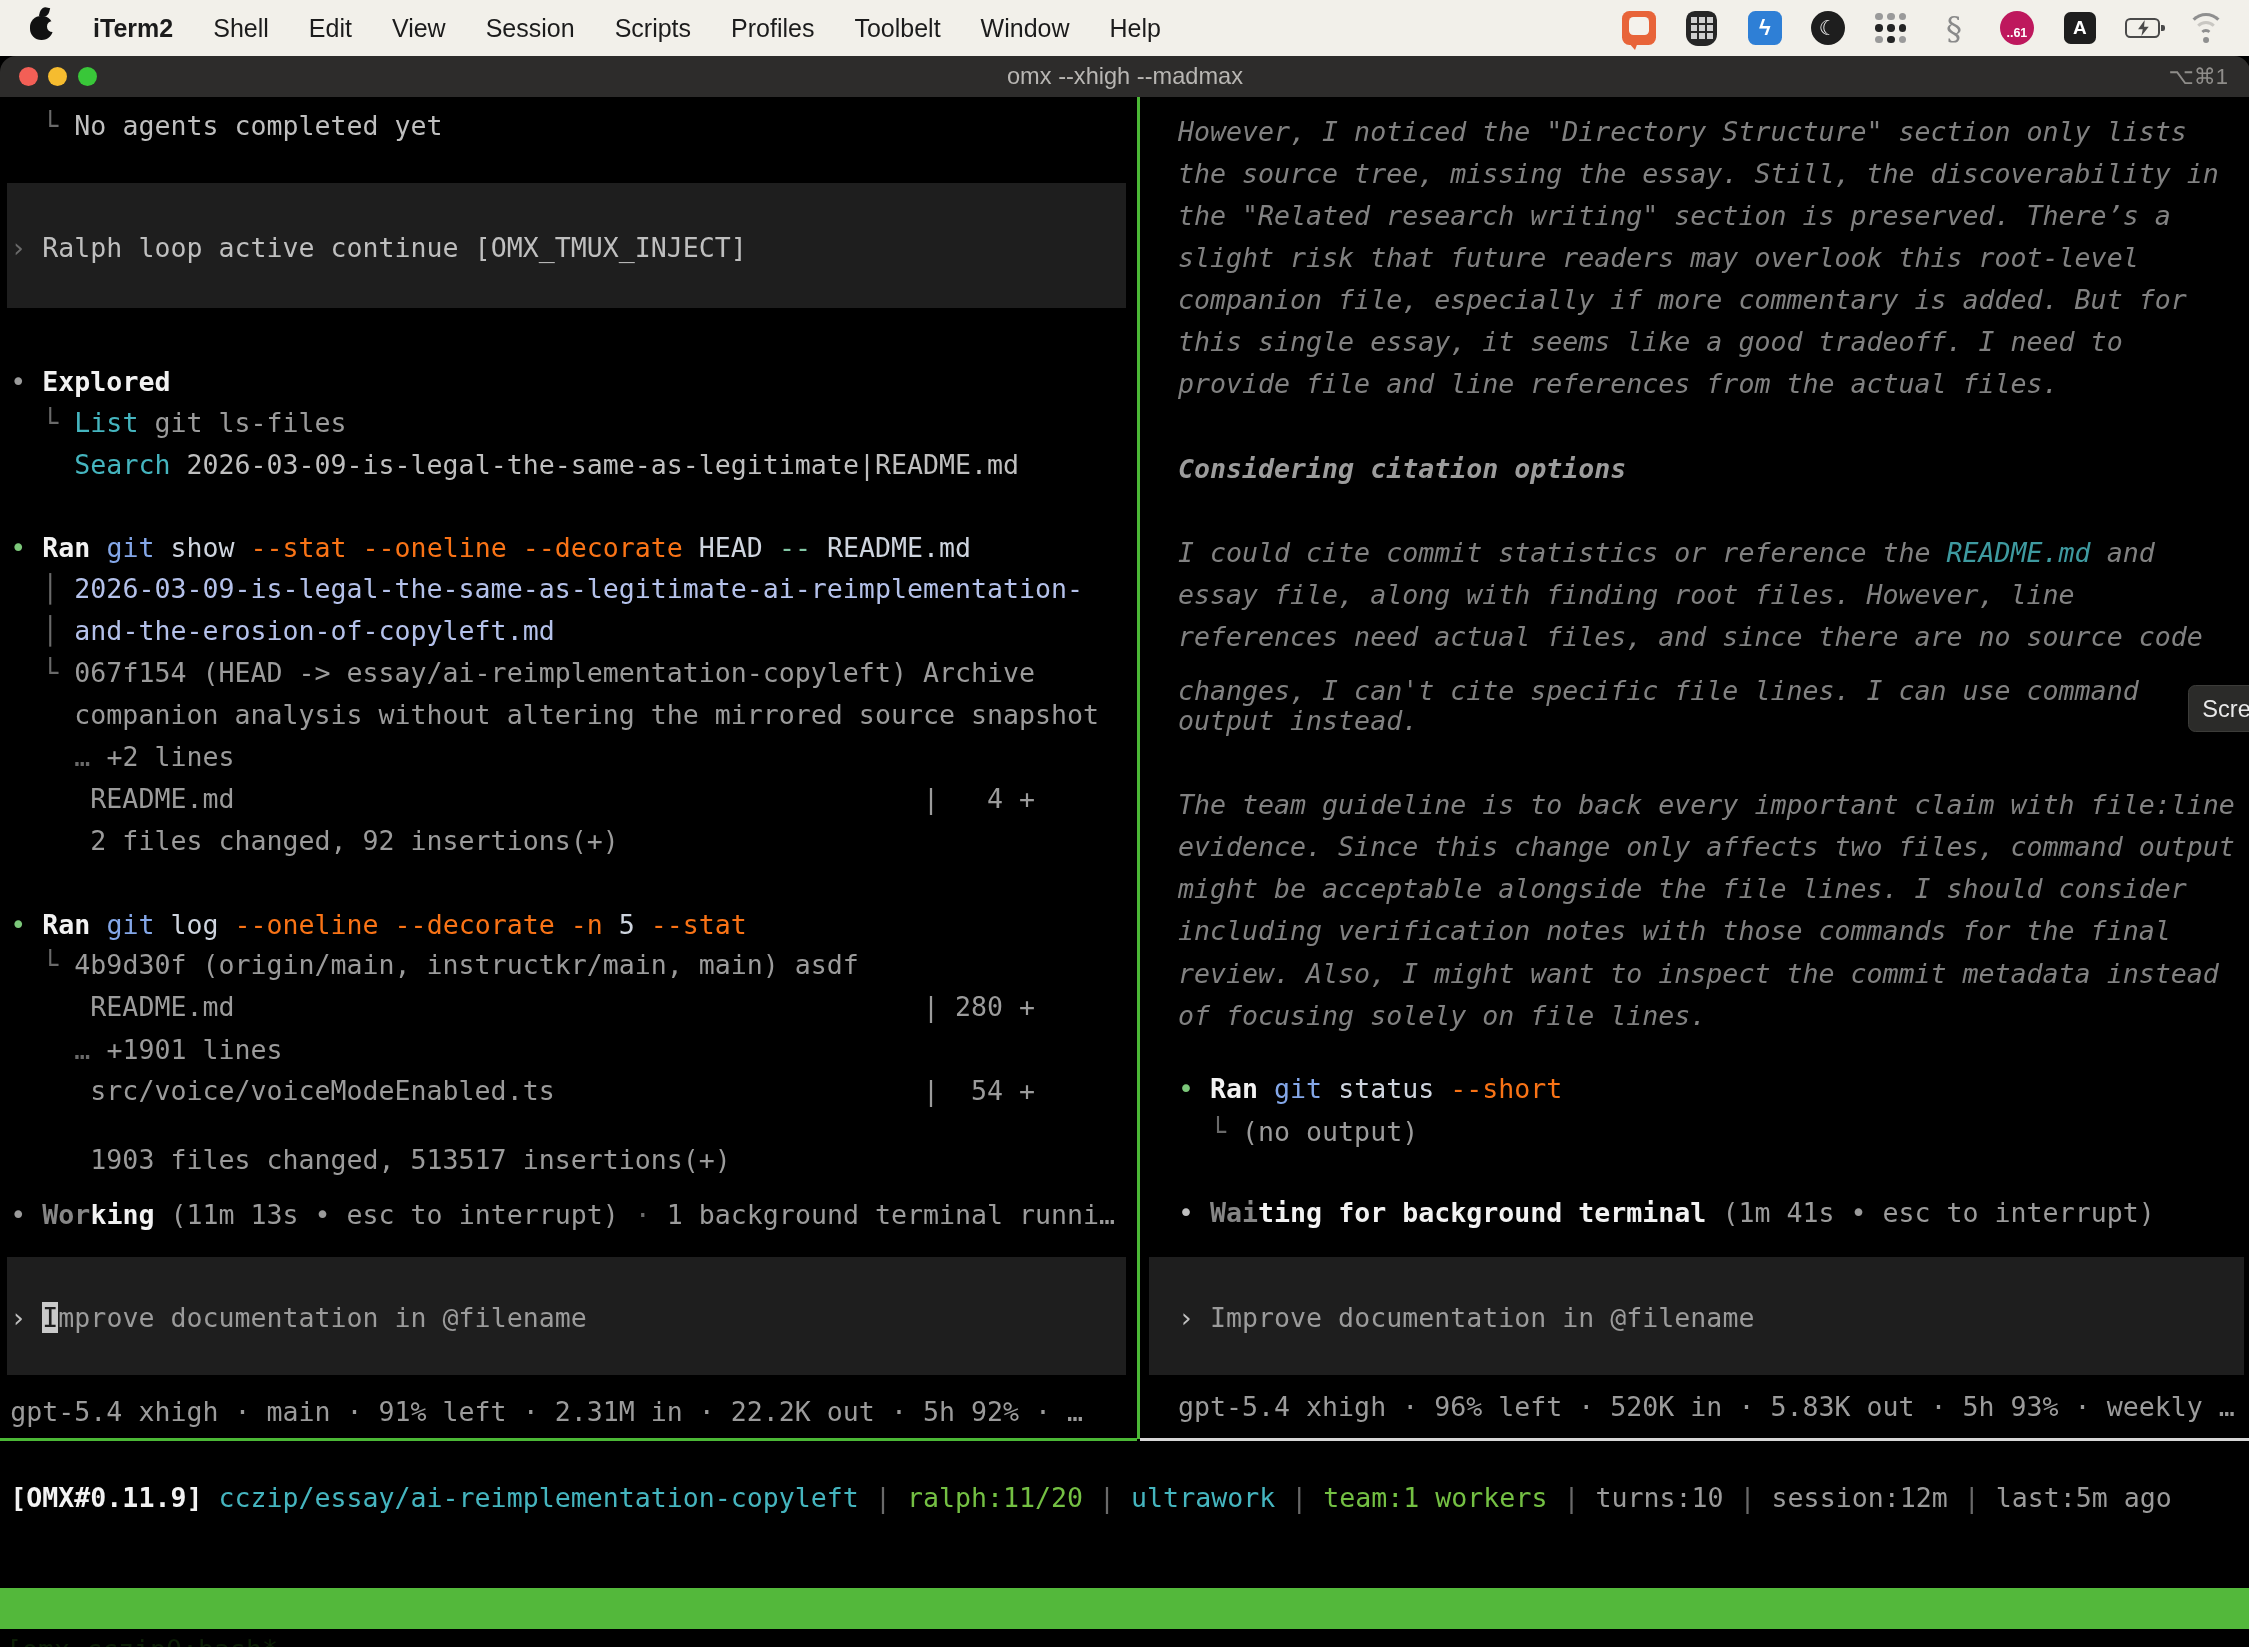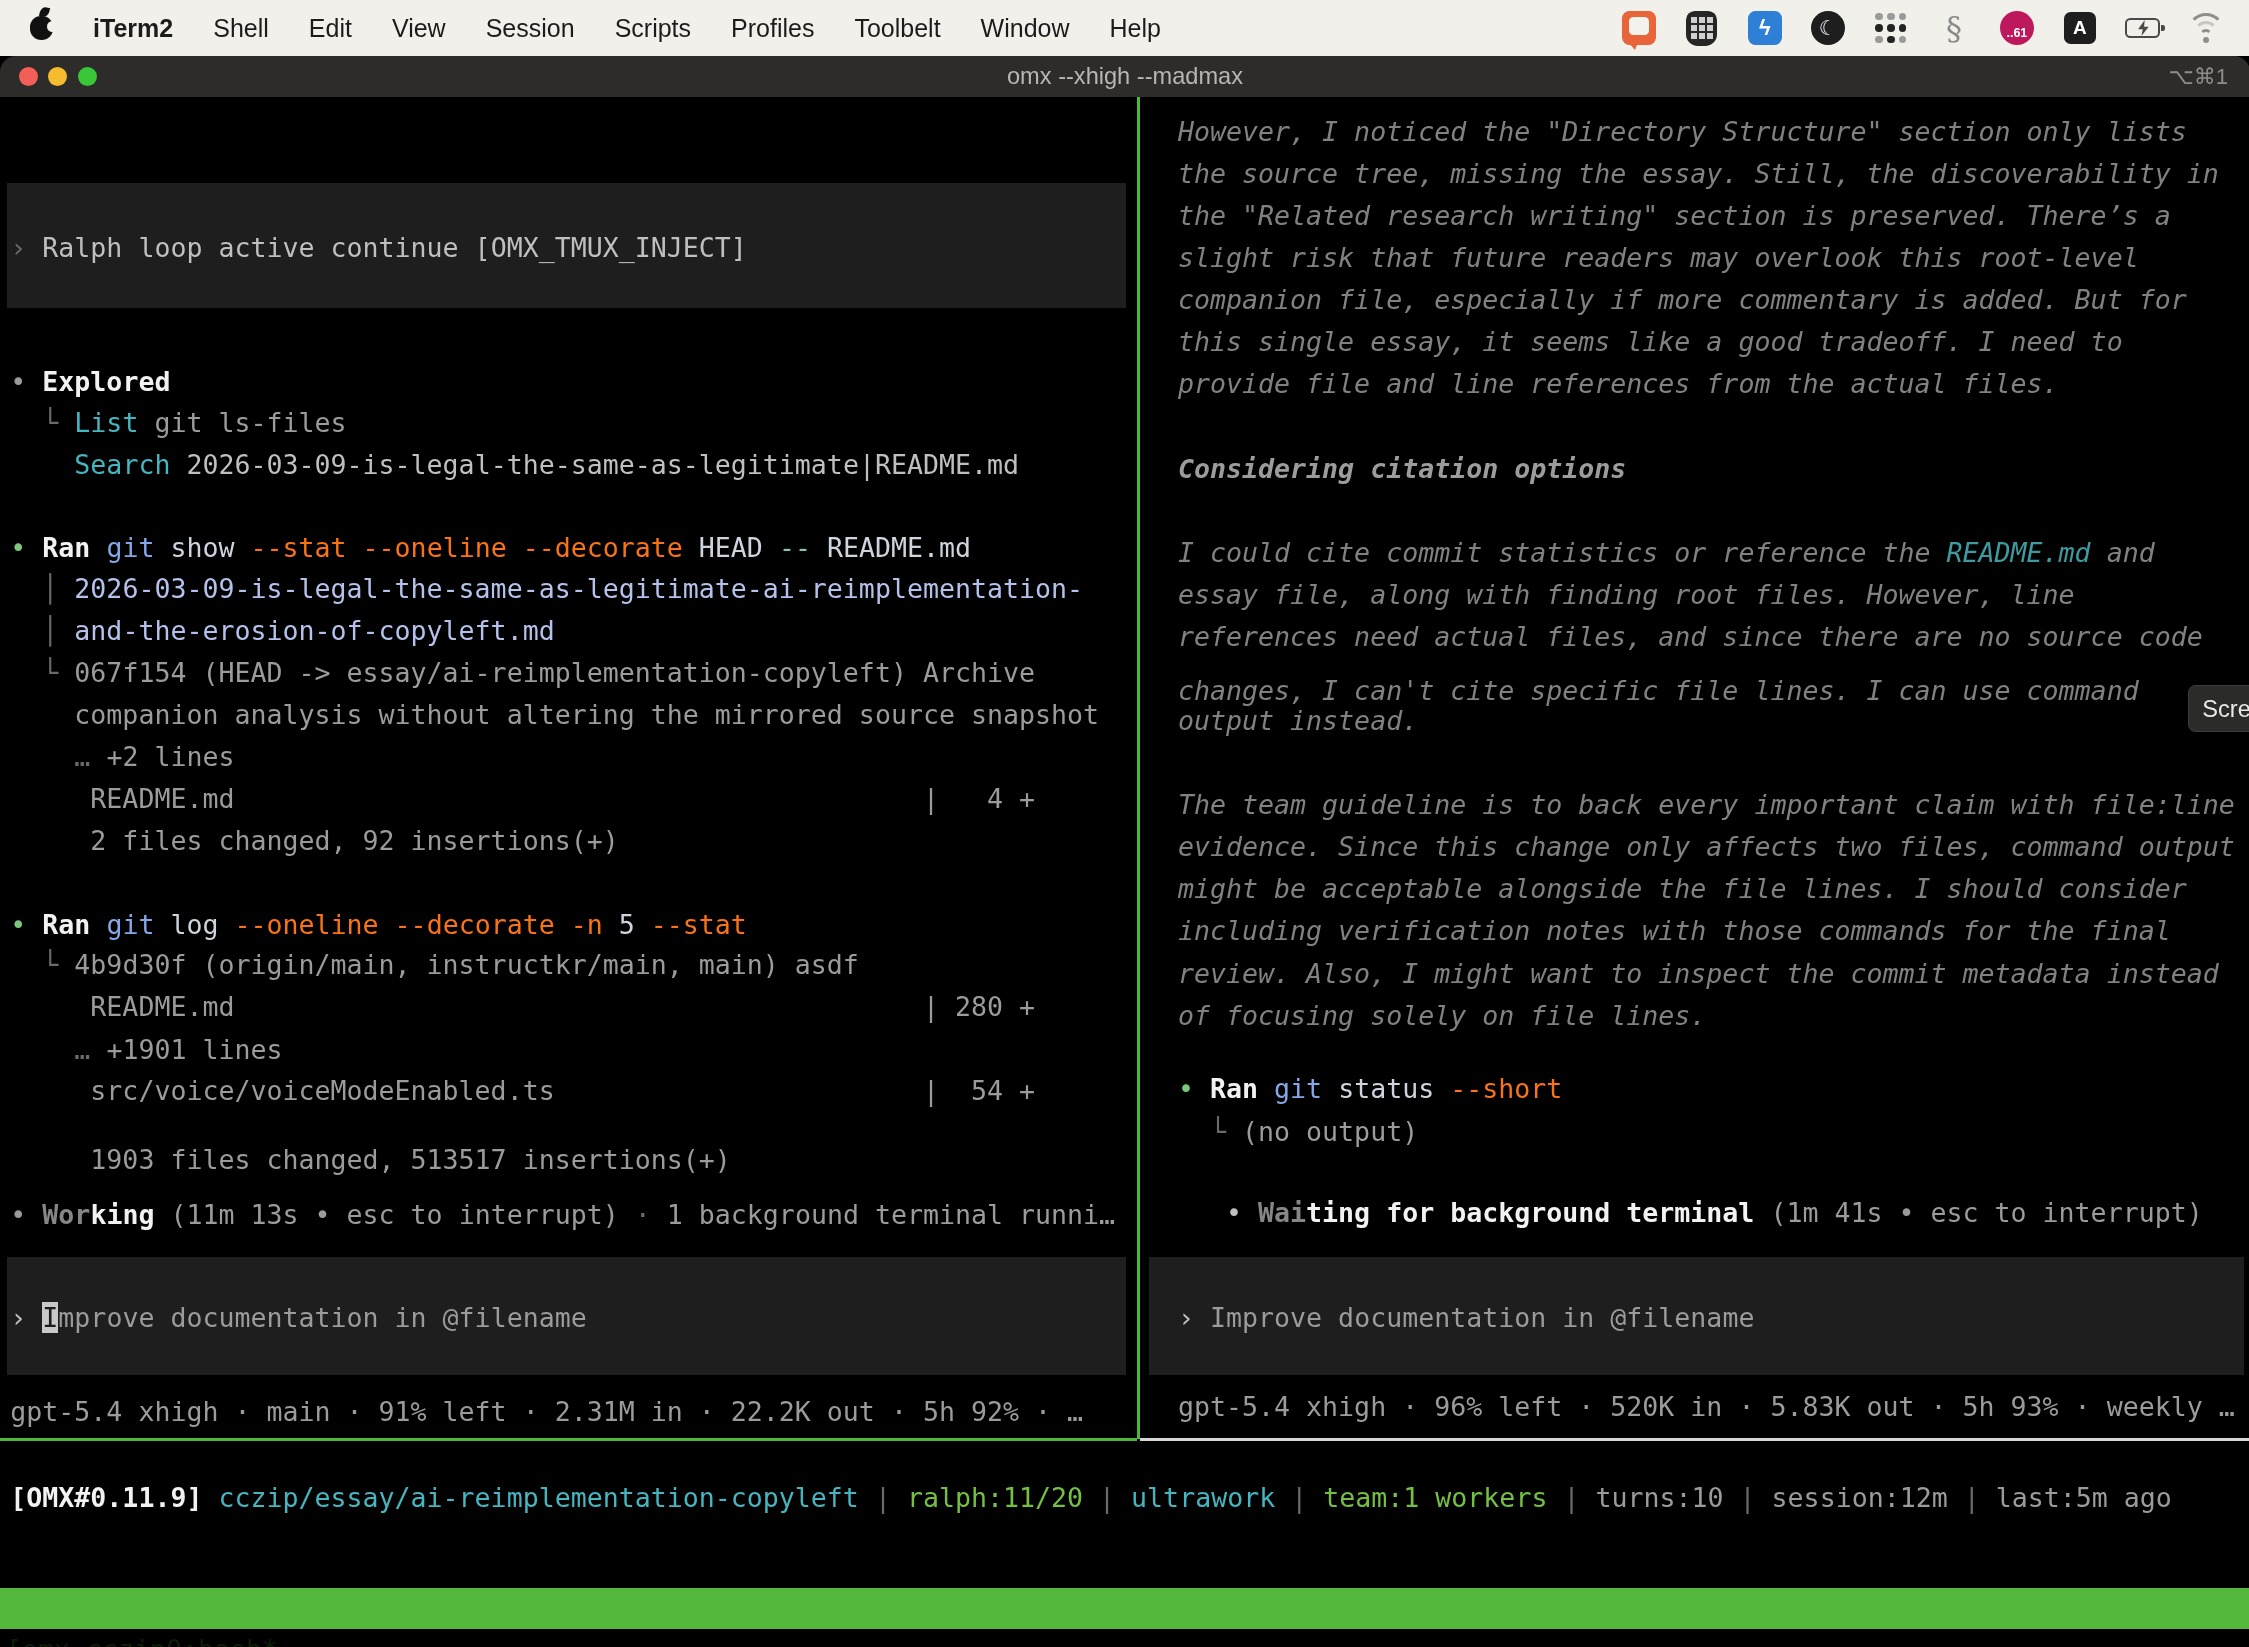--- a/index.html
+++ b/index.html
@@ -172,20 +172,21 @@
 
     <div class="promptbox" style="top:86px; left:7.4px; width:1119px; height:125px;"></div>
     <div class="promptbox" style="top:1160px; left:7.4px; width:1119px; height:118px;"></div>
     <div class="promptbox" style="top:1160px; left:1149px; width:1095px; height:118px;"></div>
 
     <div id="divider"></div>
     <div id="border-left"></div>
     <div id="border-right"></div>
 
     <div class="rows-layer" id="rows-left">
+        <div class="trow" style="top: 8px;"><span class="dim">  └ </span><span class="fg2">No agents completed yet</span></div>
         <div class="trow" style="top: 130px;"><span class="dim">› </span><span class="fg2">Ralph loop active continue [OMX_TMUX_INJECT]</span></div>
         <div class="trow" style="top: 264px;"><span class="fg">• </span><span class="w">Explored</span></div>
         <div class="trow" style="top: 305px;"><span class="dim">  └ </span><span class="cyan">List</span><span class="fg"> git ls-files</span></div>
         <div class="trow" style="top: 347px;"><span class="fg">    </span><span class="cyan">Search</span><span class="fg2"> 2026-03-09-is-legal-the-same-as-legitimate|README.md</span></div>
         <div class="trow" style="top: 430px;"><span class="green">• </span><span class="w">Ran</span><span class="fg"> </span><span class="blue">git</span><span class="br"> show </span><span class="pink">--stat --oneline --decorate</span><span class="br"> HEAD </span><span class="teal">--</span><span class="br"> README.md</span></div>
         <div class="trow" style="top: 471px;"><span class="dim">  │ </span><span class="lav">2026-03-09-is-legal-the-same-as-legitimate-ai-reimplementation-</span></div>
         <div class="trow" style="top: 513px;"><span class="dim">  │ </span><span class="lav">and-the-erosion-of-copyleft.md</span></div>
         <div class="trow" style="top: 555px;"><span class="dim">  └ </span><span class="fg">067f154 (HEAD -&gt; essay/ai-reimplementation-copyleft) Archive</span></div>
         <div class="trow" style="top: 597px;"><span class="fg">    companion analysis without altering the mirrored source snapshot</span></div>
         <div class="trow" style="top: 639px;"><span class="fg">    </span><span class="dim">… </span><span class="fg">+2 lines</span></div>
@@ -216,21 +217,21 @@
         <div class="trow" style="top: 573px;"><span class="it">changes, I can't cite specific file lines. I can use command</span></div>
         <div class="trow" style="top: 603px;"><span class="it">output instead.</span></div>
         <div class="trow" style="top: 687px;"><span class="it">The team guideline is to back every important claim with file:line</span></div>
         <div class="trow" style="top: 729px;"><span class="it">evidence. Since this change only affects two files, command output</span></div>
         <div class="trow" style="top: 771px;"><span class="it">might be acceptable alongside the file lines. I should consider</span></div>
         <div class="trow" style="top: 813px;"><span class="it">including verification notes with those commands for the final</span></div>
         <div class="trow" style="top: 856px;"><span class="it">review. Also, I might want to inspect the commit metadata instead</span></div>
         <div class="trow" style="top: 898px;"><span class="it">of focusing solely on file lines.</span></div>
         <div class="trow" style="top: 971px;"><span class="green">• </span><span class="w">Ran</span><span class="fg"> </span><span class="blue">git</span><span class="br"> status </span><span class="pink">--short</span></div>
         <div class="trow" style="top: 1014px;"><span class="dim">  └ </span><span class="fg">(no output)</span></div>
-        <div class="trow" style="top: 1095px; margin-left: 48px;"><span class="fg2">• </span><span class="shim">Wai</span><span class="w">ting for background terminal</span><span class="fg"> </span><span class="fg">(1m 41s • esc to interrupt)</span></div>
+        <div class="trow" style="top: 1095px;"><span class="fg2">• </span><span class="shim">Wai</span><span class="w">ting for background terminal</span><span class="fg"> </span><span class="fg">(1m 41s • esc to interrupt)</span></div>
         <div class="trow" style="top: 1200px;"><span class="fg2">› </span><span class="fg">Improve documentation in @filename</span></div>
         <div class="trow" style="top: 1289px;"><span class="fg">gpt-5.4 xhigh · 96% left · 520K in · 5.83K out · 5h 93% · weekly …</span></div>
       </div>
     <div class="rows-layer" id="rows-status">
         <div class="trow" style="top: 1380px;"><span class="w">[OMX#0.11.9] </span><span class="cyan">cczip/essay/ai-reimplementation-copyleft</span><span class="dim"> | </span><span class="green2">ralph:11/20</span><span class="dim"> | </span><span class="cyan">ultrawork</span><span class="dim"> | </span><span class="green2">team:1 workers</span><span class="dim"> | </span><span class="fg">turns:10</span><span class="dim"> | </span><span class="fg">session:12m</span><span class="dim"> | </span><span class="fg">last:5m ago</span></div>
       </div>
 
     <div id="tooltip-scre">Scre</div>
 
     <div id="tmuxbar">

